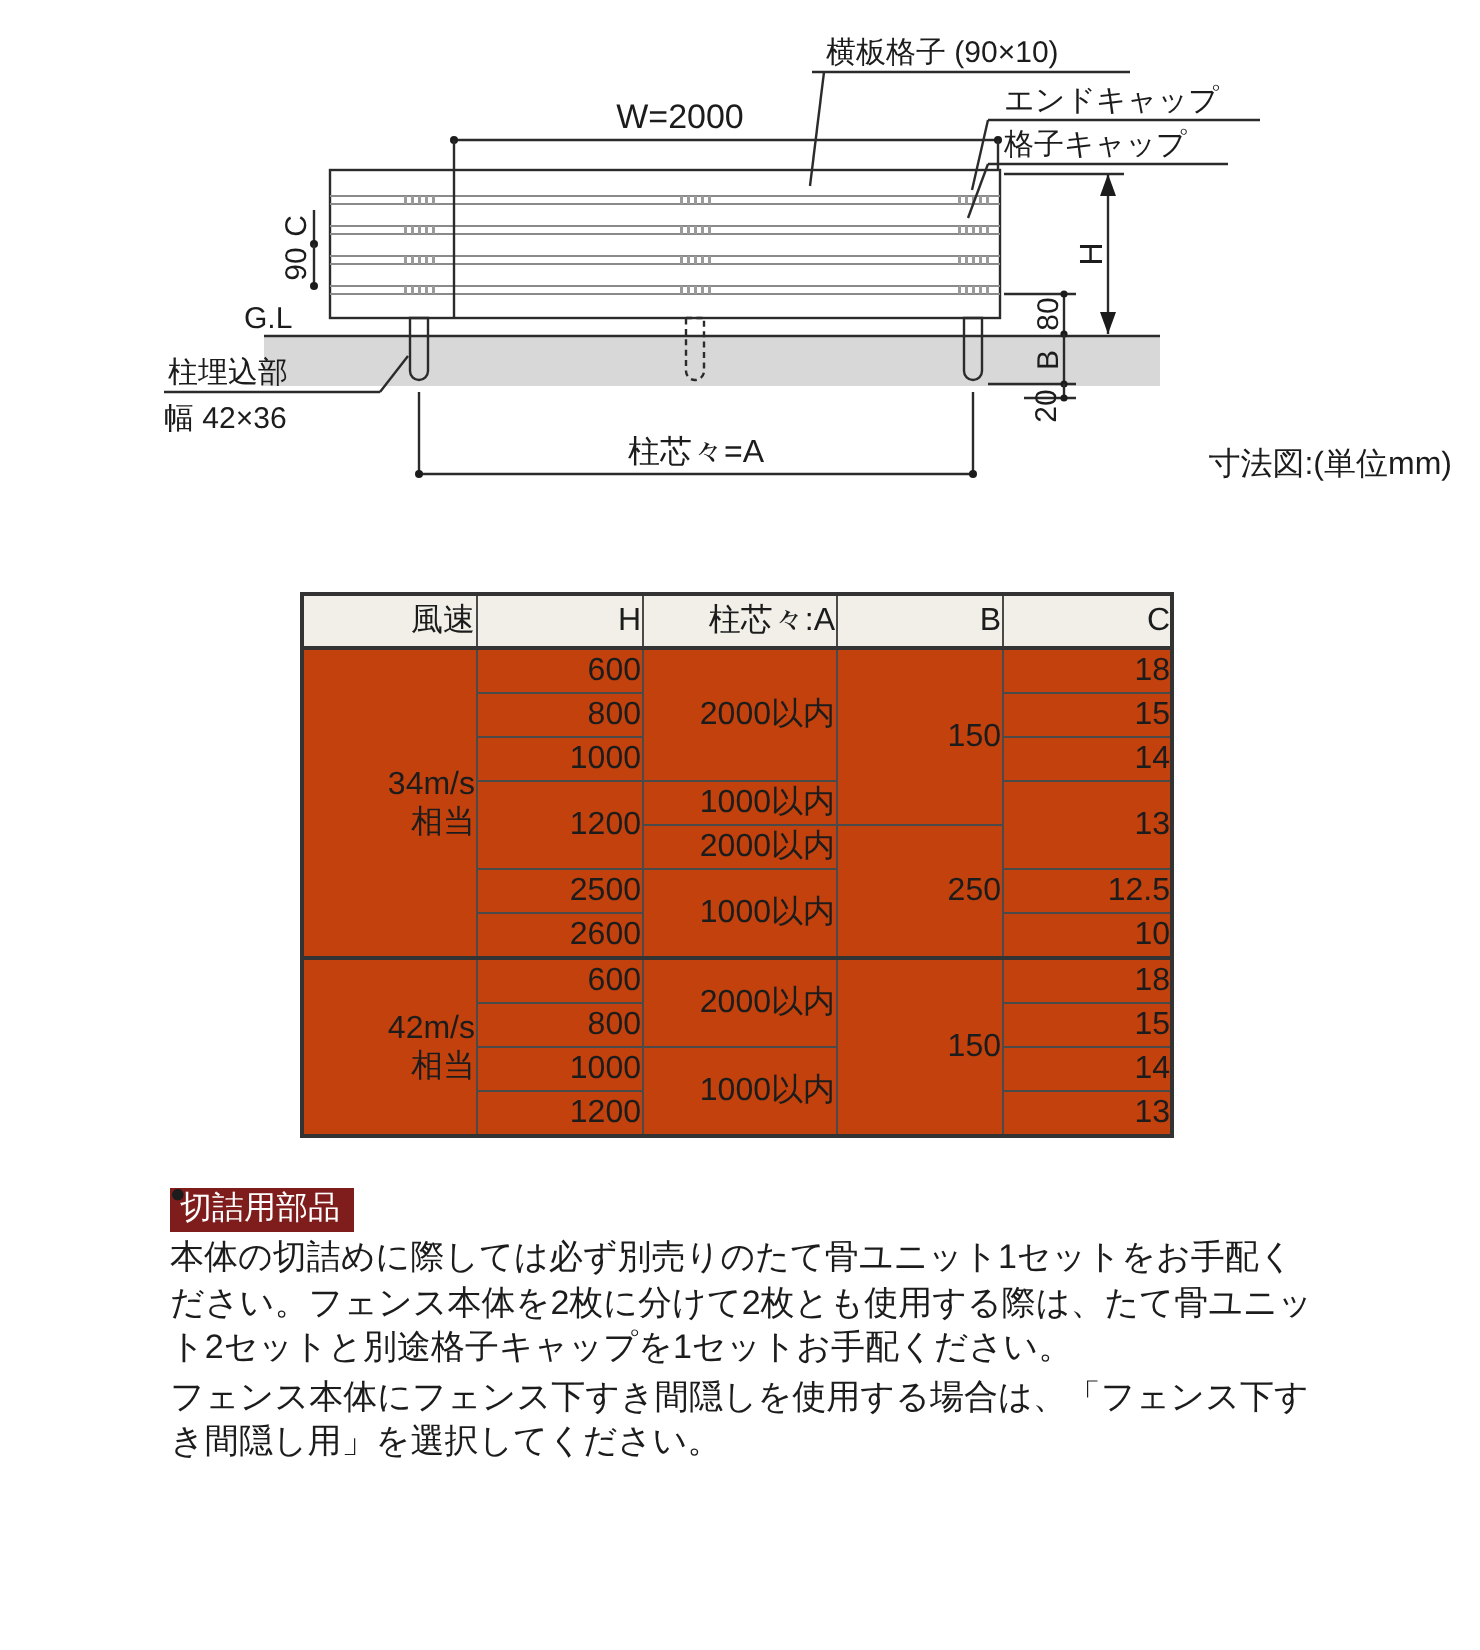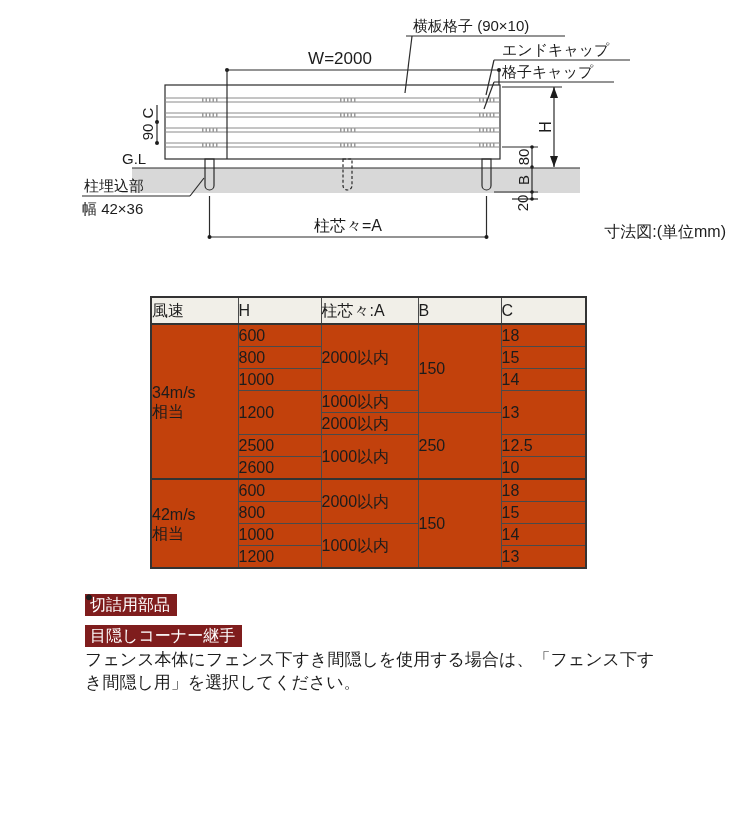--- a/index.html
+++ b/index.html
@@ -19,21 +19,21 @@
     position:absolute;left:150px;top:267px;width:435px;
     text-align:right;font-size:17px;margin-top:32px;
   }
   
   .spec-table-wrap{position:absolute;left:150px;top:296px;}
   table.spec{
     border-collapse:collapse;table-layout:fixed;width:435px;
     font-size:16px;color:#1c1c1c;
   }
   table.spec th,table.spec td{
-    border:1px solid #4a4a4a;text-align:left;vertical-align:middle;
+    border:1px solid #4a4a4a;text-align:right;vertical-align:middle;
     padding:0;line-height:20px;
   }
   table.spec{border:2.5px solid #333;}
   table.spec th{
     background:#f1efe8;height:25px;font-weight:normal;
     border-bottom:2.5px solid #333;
   }
   table.spec td{height:21px;background:#c2410c;}
   table.spec tr.sec-start td{border-top:2.5px solid #333;}
   .wind-cell div{line-height:19px;}
@@ -265,19 +265,17 @@
   <div class="note">
     <span class="bullet">●</span>
   </div>
   <div class="note">
     <span class="bullet">●</span>
   </div>
 
   <div>
     <span class="sec-title first">切詰用部品</span>
   </div>
-
-  <div>
-    <span class="sec-title">目隠しコーナー継手</span>
-  </div>
+  <div class="sec-body">本体の切詰めに際しては必ず別売りのたて骨ユニット1セットをお手配ください。フェンス本体を2枚に分けて2枚とも使用する際は、たて骨ユニット2セットと別途格子キャップを1セットお手配ください。</div>
+
   <div class="sec-body">フェンス本体にフェンス下すき間隠しを使用する場合は、「フェンス下すき間隠し用」を選択してください。</div>
 
 </div>
 
 </body></html>

